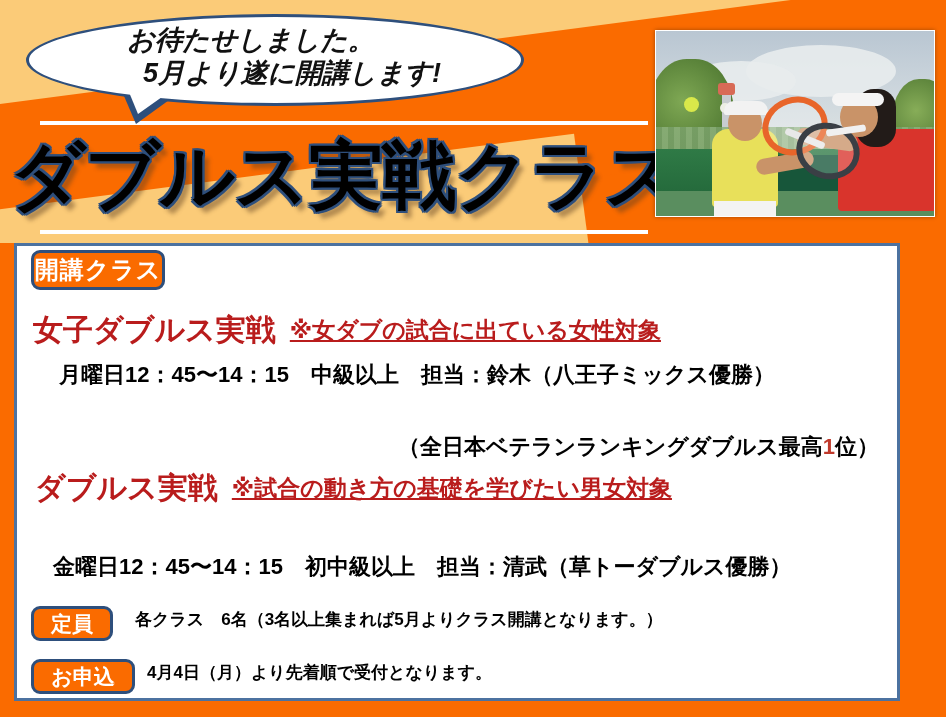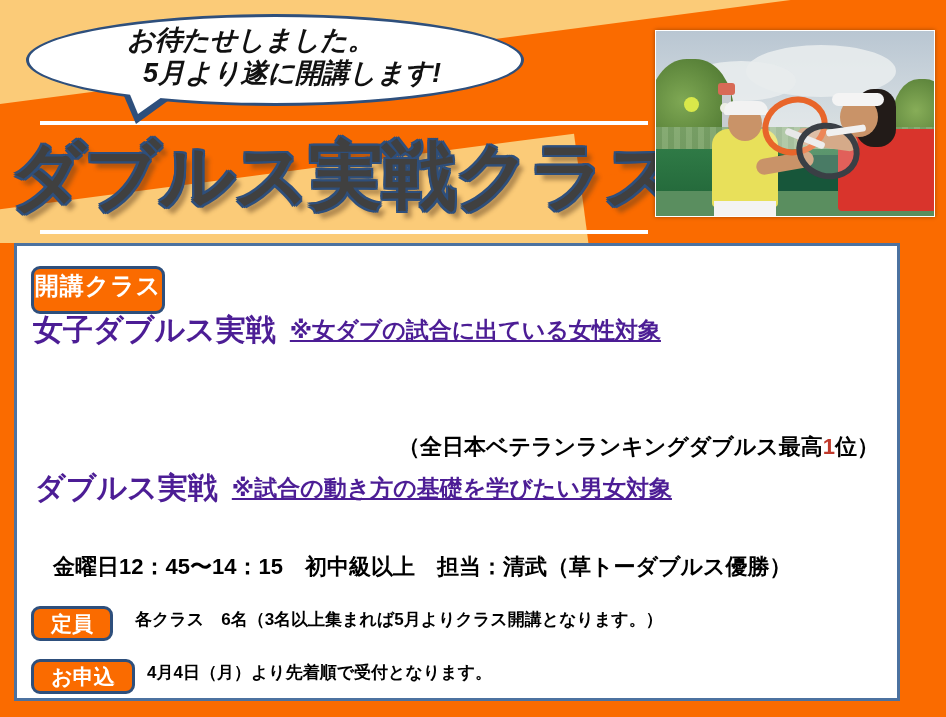--- a/index.html
+++ b/index.html
@@ -24,21 +24,21 @@
     position:absolute;left:-120px;top:225px;width:700px;height:120px;background:#FBCB78;
     transform:rotate(-7.5deg);transform-origin:left top;
   }
   .rule{position:absolute;height:4px;background:#FFFFFF;}
   .rule-top{left:40px;top:121px;width:608px;}
   .rule-bottom{left:40px;top:230px;width:608px;}
 
   .title-wrap{position:absolute;left:10px;top:126px;width:646px;height:100px;}
   .title{
     font-size:74px;line-height:100px;font-weight:bold;letter-spacing:-1px;
-    color:#404040;white-space:nowrap;
+    color:#000000;white-space:nowrap;
     text-shadow:
       -2px -2px 0 #2E4F7C, 2px -2px 0 #2E4F7C, -2px 2px 0 #2E4F7C, 2px 2px 0 #2E4F7C,
       0 -2px 0 #2E4F7C, 0 2px 0 #2E4F7C, -2px 0 0 #2E4F7C, 2px 0 0 #2E4F7C,
       6px 7px 4px rgba(90,60,30,.45);
   }
 
   
   .bubble{
     position:absolute;left:26px;top:14px;width:492px;height:86px;
     background:#FFFFFF;border:3px solid #2E4F7C;border-radius:50%/50%;
@@ -102,25 +102,25 @@
 
   
   .card{
     position:absolute;left:14px;top:243px;width:886px;height:458px;
     background:#FFFFFF;border:3px solid #4C72A0;box-sizing:border-box;
   }
   .badge{
     display:inline-block;background:#FA6B00;border:3px solid #2E4F7C;border-radius:9px;
     color:#FFFFFF;font-weight:bold;text-align:center;box-sizing:border-box;
   }
-  .badge-kaikou{position:absolute;left:14px;top:20px;width:134px;height:48px;font-size:24px;line-height:34px;letter-spacing:1px;}
+  .badge-kaikou{position:absolute;left:14px;top:4px;width:134px;height:40px;font-size:24px;line-height:34px;letter-spacing:1px;}
   .badge-teiin{position:absolute;left:14px;top:360px;width:82px;height:35px;font-size:21px;line-height:29px;}
   .badge-moushikomi{position:absolute;left:14px;top:413px;width:104px;height:35px;font-size:21px;line-height:29px;}
 
-  .sec-title{position:absolute;font-weight:bold;color:#4c1d95;white-space:nowrap;}
+  .sec-title{position:absolute;font-weight:bold;color:#b91c1c;white-space:nowrap;}
   .sec-main{font-size:30px;}
   .sec-sub{font-size:23px;text-decoration:underline;margin-left:14px;vertical-align:2px;}
 
   .line{position:absolute;font-weight:bold;color:#000;font-size:22px;white-space:nowrap;}
   .line-right{position:absolute;font-weight:bold;color:#000;font-size:22px;white-space:nowrap;right:18px;}
   .note{position:absolute;font-weight:bold;color:#000;font-size:17px;white-space:nowrap;}
   .accent-red{color:#C0392B;}
 </style>
 </head>
 <body>
@@ -176,20 +176,21 @@
     <div class="ph-rk2-handle"></div>
   </div>
 
   <div class="card">
 
     <div class="badge badge-kaikou">開講クラス</div>
 
     <div class="sec-title" style="left:16px;top:64px;">
       <span class="sec-main">女子ダブルス実戦</span><span class="sec-sub">※女ダブの試合に出ている女性対象</span>
     </div>
+    <div class="line" style="left:42px;top:114px;">月曜日12：45〜14：15　中級以上　担当：鈴木（八王子ミックス優勝）</div>
     <div class="line-right" style="top:186px;"><span>（全日本ベテランランキングダブルス最高</span><span class="accent-red">1</span><span>位）</span></div>
 
     <div class="sec-title" style="left:18px;top:222px;">
       <span class="sec-main">ダブルス実戦</span><span class="sec-sub">※試合の動き方の基礎を学びたい男女対象</span>
     </div>
     <div class="line" style="left:36px;top:306px;">金曜日12：45〜14：15　初中級以上　担当：清武（草トーダブルス優勝）</div>
 
     <div class="badge badge-teiin">定員</div>
     <div class="note" style="left:118px;top:362px;">各クラス　6名（3名以上集まれば5月よりクラス開講となります。）</div>
 

